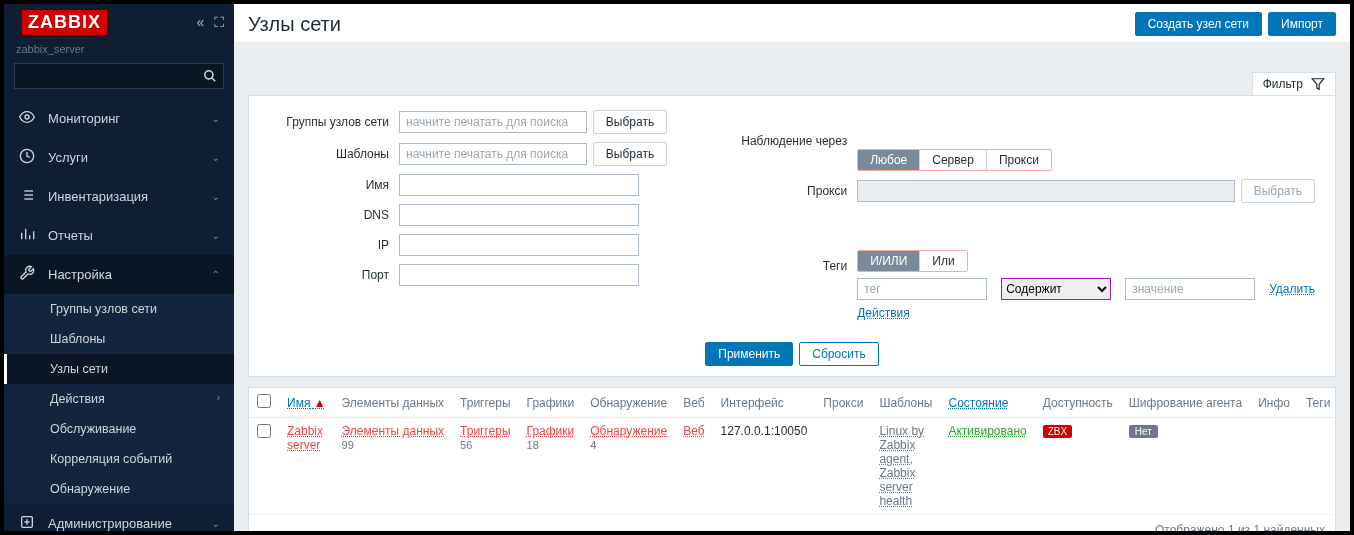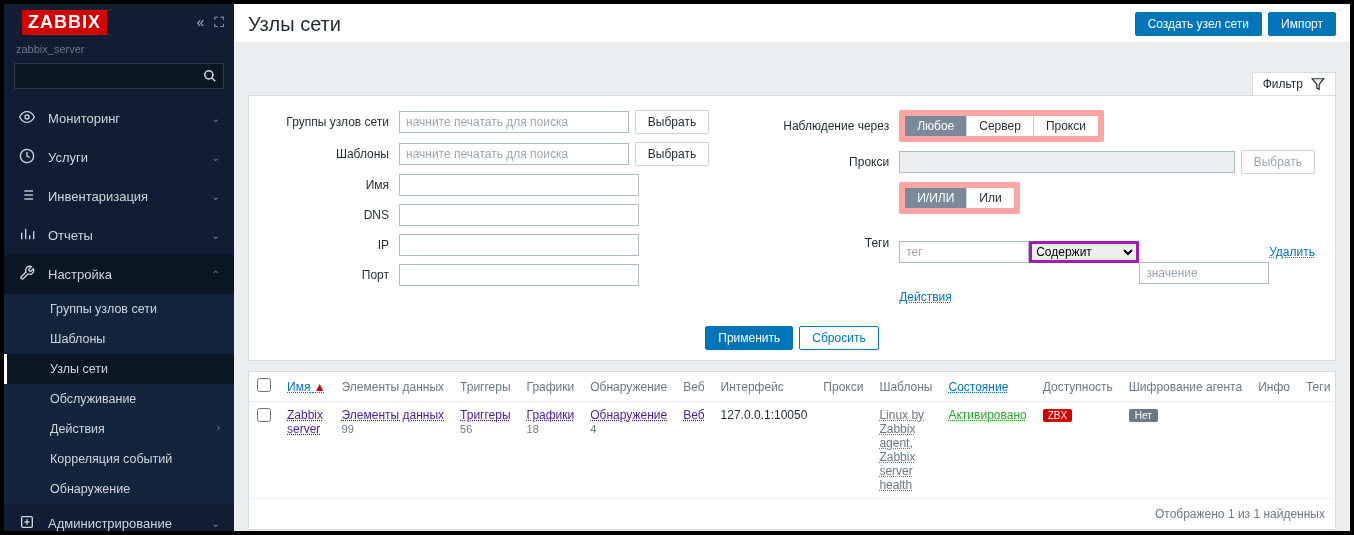--- a/index.html
+++ b/index.html
@@ -36,37 +36,37 @@
 .filter-body { background: #fff; margin: 0 14px; border: 1px solid #d7dee3; padding: 14px 20px 10px; }
 .filter-cols { display: flex; gap: 60px; }
 .filter-col { flex: 1; }
 .form-row { display: flex; align-items: center; margin-bottom: 8px; }
 .form-label { width: 130px; text-align: right; padding-right: 10px; color: #1f2c33; font-size: 12px; }
 .form-input { flex: 1; }
 .form-input input[type=text] { width: 100%; height: 22px; border: 1px solid #acbbc7; padding: 0 6px; font-size: 12px; }
 .form-input input::placeholder { color: #9aa7b2; }
 .input-with-btn { display: flex; gap: 6px; align-items: center; }
 .input-with-btn input { flex: 1; }
-.segment { display: inline-flex; border: 6px solid #fca5a5; border-radius: 2px; overflow: hidden; }
+.segment { display: inline-flex; border: 1px solid #fca5a5; border-radius: 2px; overflow: hidden; margin-top: 39px; }
 .segment .seg { padding: 3px 12px; background: #fff; cursor: pointer; font-size: 12px; border-right: 1px solid #c9d4dc; }
 .segment .seg:last-child { border-right: none; }
 .segment .seg.active { background: #7b8a99; color: #fff; }
-.tag-row { display: flex; gap: 0; align-items: center; margin-top: 6px; }
+.tag-row { display: flex; gap: 14px; align-items: center; margin-top: 6px; }
 .tag-row input[type=text] { height: 22px; border: 1px solid #acbbc7; padding: 0 6px; font-size: 12px; width: 130px; }
-.tag-row select { height: 22px; border: 3px solid #a21caf; font-size: 12px; width: 110px; }
-.tag-row .val { width: 130px; margin-top: 42px; }
+.tag-row select { height: 22px; border: 1px solid #a21caf; font-size: 12px; width: 110px; }
+.tag-row .val { width: 130px; }
 .link { color: #0275b8; cursor: pointer; text-decoration: underline dotted; }
 .filter-actions { display: flex; justify-content: center; gap: 0; margin-top: 14px; }
 .content { padding: 10px 14px; background: #ebeef0; flex: 1; overflow: auto; }
 .table-wrap { background: #fff; border: 1px solid #d7dee3; }
 table { width: 100%; border-collapse: collapse; font-size: 12px; }
 th { text-align: left; padding: 6px 8px; color: #6b7986; font-weight: normal; border-bottom: 1px solid #e6ebee; white-space: nowrap; }
 th.sortable { color: #0275b8; text-decoration: underline dotted; cursor: pointer; }
 td { padding: 6px 8px; vertical-align: top; border-bottom: 1px solid #f0f3f5; }
-td a, td .lnk { color: #4c1d95; text-decoration: underline dotted; cursor: pointer; }
+td a, td .lnk { color: #ef4444; text-decoration: underline dotted; cursor: pointer; }
 .cnt { color: #6b7986; font-size: 11px; }
 .tmpl { color: #6b7986; text-decoration: underline dotted; }
 .status-on { color: #2aa82a; text-decoration: underline dotted; }
 .badge-red { background: #d40000; color: #fff; padding: 1px 5px; font-size: 10px; border-radius: 2px; }
 .badge-gray { background: #6b7986; color: #fff; padding: 1px 6px; font-size: 10px; border-radius: 2px; }
 .table-footer { text-align: right; padding: 8px 10px; color: #6b7986; font-size: 12px; }
 .bulk-row { display: flex; align-items: center; gap: 8px; padding: 10px 0; color: #6b7986; font-size: 12px; }
 .bulk-row .btn { color: #9aa7b2; }
 .bulk-row .split { display: inline-flex; }
 .bulk-row .split .arrow { border-left: 1px solid #c9d4dc; padding: 4px 6px; }
@@ -151,22 +151,22 @@
               <path d="M14.7 6.3a1 1 0 0 0 0 1.4l1.6 1.6a1 1 0 0 0 1.4 0l3.77-3.77a6 6 0 0 1-7.94 7.94l-6.91 6.91a2.12 2.12 0 0 1-3-3l6.91-6.91a6 6 0 0 1 7.94-7.94l-3.76 3.76z"></path>
             </svg>
         </span>
         <span class="label">Настройка</span>
         <span class="chev">⌃</span>
       </li>
       <ul class="subnav">
         <li>Группы узлов сети</li>
         <li>Шаблоны</li>
         <li class="active">Узлы сети</li>
+        <li><span>Действия</span><span style="float:right;color:#7f8a95;font-size:10px">›</span></li>
         <li>Обслуживание</li>
-        <li><span>Действия</span><span style="float:right;color:#7f8a95;font-size:10px">›</span></li>
         <li>Корреляция событий</li>
         <li>Обнаружение</li>
       </ul>
       <li class="nav-item">
         <span class="icon">
           <svg width="16" height="16" viewBox="0 0 24 24" fill="none" stroke="currentColor" stroke-width="2">
               <rect x="4" y="4" width="16" height="16" rx="2"></rect>
               <line x1="12" y1="8" x2="12" y2="16"></line>
               <line x1="8" y1="12" x2="16" y2="12"></line>
             </svg>

